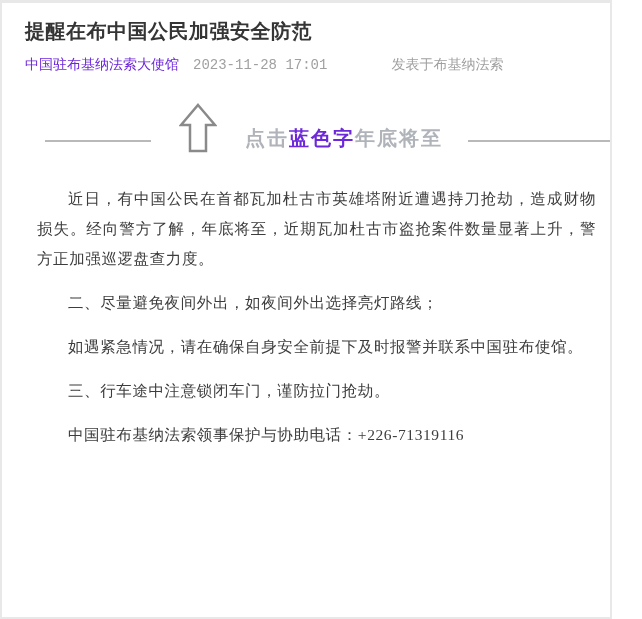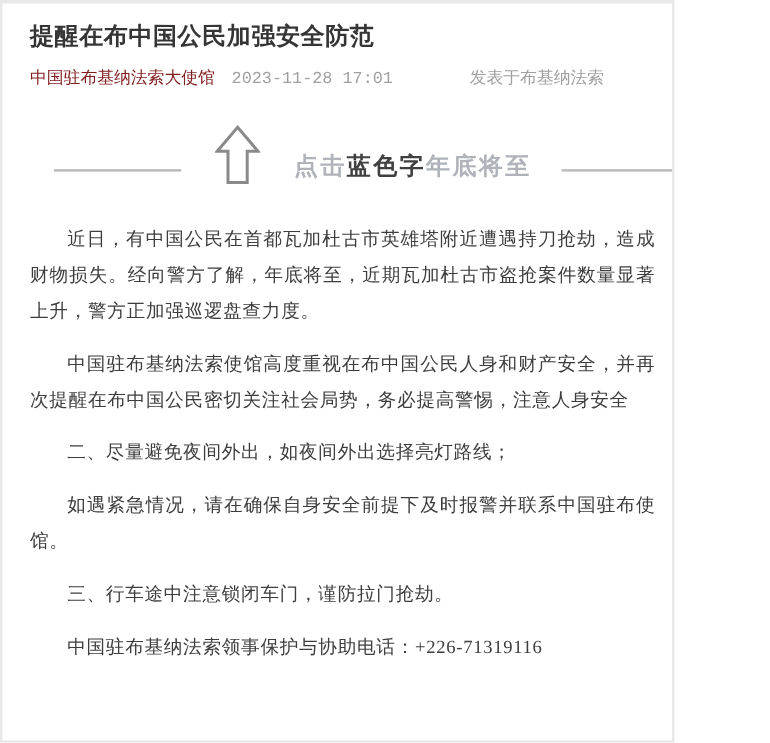--- a/index.html
+++ b/index.html
@@ -3,21 +3,21 @@
 <meta charset="utf-8">
 <style>
   html, body {
     margin: 0;
     padding: 0;
     background: #ffffff;
     font-family: "Liberation Sans", "DejaVu Sans", sans-serif;
   }
   .page {
     position: relative;
-    width: 562px;
+    width: 612px;
     height: 619px;
     box-sizing: border-box;
     background: #ffffff;
     border: 2px solid #e8e8e8;
     border-top-width: 3px;
     overflow: hidden;
   }
   
   .header {
     padding: 14px 24px 0 23px;
@@ -32,21 +32,21 @@
   }
   .byline {
     display: flex;
     align-items: baseline;
     margin-top: 10px;
     font-size: 14px;
     line-height: 18px;
     white-space: nowrap;
   }
   .account-name {
-    color: #7f1d1d;
+    color: #6d28d9;
     margin-right: 14px;
     cursor: pointer;
   }
   .publish-time {
     color: #a0a0a0;
     margin-right: 18px;
     font-family: Liberation Mono, monospace;
   }
   .publish-location {
     color: #a0a0a0;
@@ -79,27 +79,28 @@
     top: 30px;
     font-size: 20px;
     font-weight: bold;
     letter-spacing: 2px;
     color: #b0b4ba;
     text-shadow: 0 1px 0 #ffffff;
     white-space: nowrap;
     line-height: 24px;
   }
   .banner-text .hl {
-    color: #404040;
+    color: #6d28d9;
     cursor: pointer;
     margin-top: 18px;
   }
   
   .article {
     padding: 8px 14px 0 23px;
+    margin-left: 12px;
   }
   .article p {
     margin: 14px 0;
     font-size: 15.5px;
     line-height: 30px;
     letter-spacing: 0.6px;
     text-indent: 2em;
     text-align: justify;
     color: #3d3d3d;
     font-family: "Liberation Serif", "DejaVu Serif", serif;
@@ -127,20 +128,19 @@
       </svg>
     </span>
     <div class="banner-text">
       <span>点击</span><span class="hl">蓝色字</span><span>年底将至</span>
     </div>
     <div class="banner-line right"></div>
   </div>
 
   <div class="article">
     <p>近日，有中国公民在首都瓦加杜古市英雄塔附近遭遇持刀抢劫，造成财物损失。经向警方了解，年底将至，近期瓦加杜古市盗抢案件数量显著上升，警方正加强巡逻盘查力度。</p>
-    <p>中国驻布基纳法索使馆高度重视在布中国公民人身和财产安全，并再次提醒在布中国公民密切关注社会局势，务必提高警惕，注意人身安全</p>
     <p>二、尽量避免夜间外出，如夜间外出选择亮灯路线；</p>
     <p>如遇紧急情况，请在确保自身安全前提下及时报警并联系中国驻布使馆。</p>
     <p>三、行车途中注意锁闭车门，谨防拉门抢劫。</p>
     <p>中国驻布基纳法索领事保护与协助电话：+226-71319116</p>
   </div>
 
 </div>
 
 </body></html>

